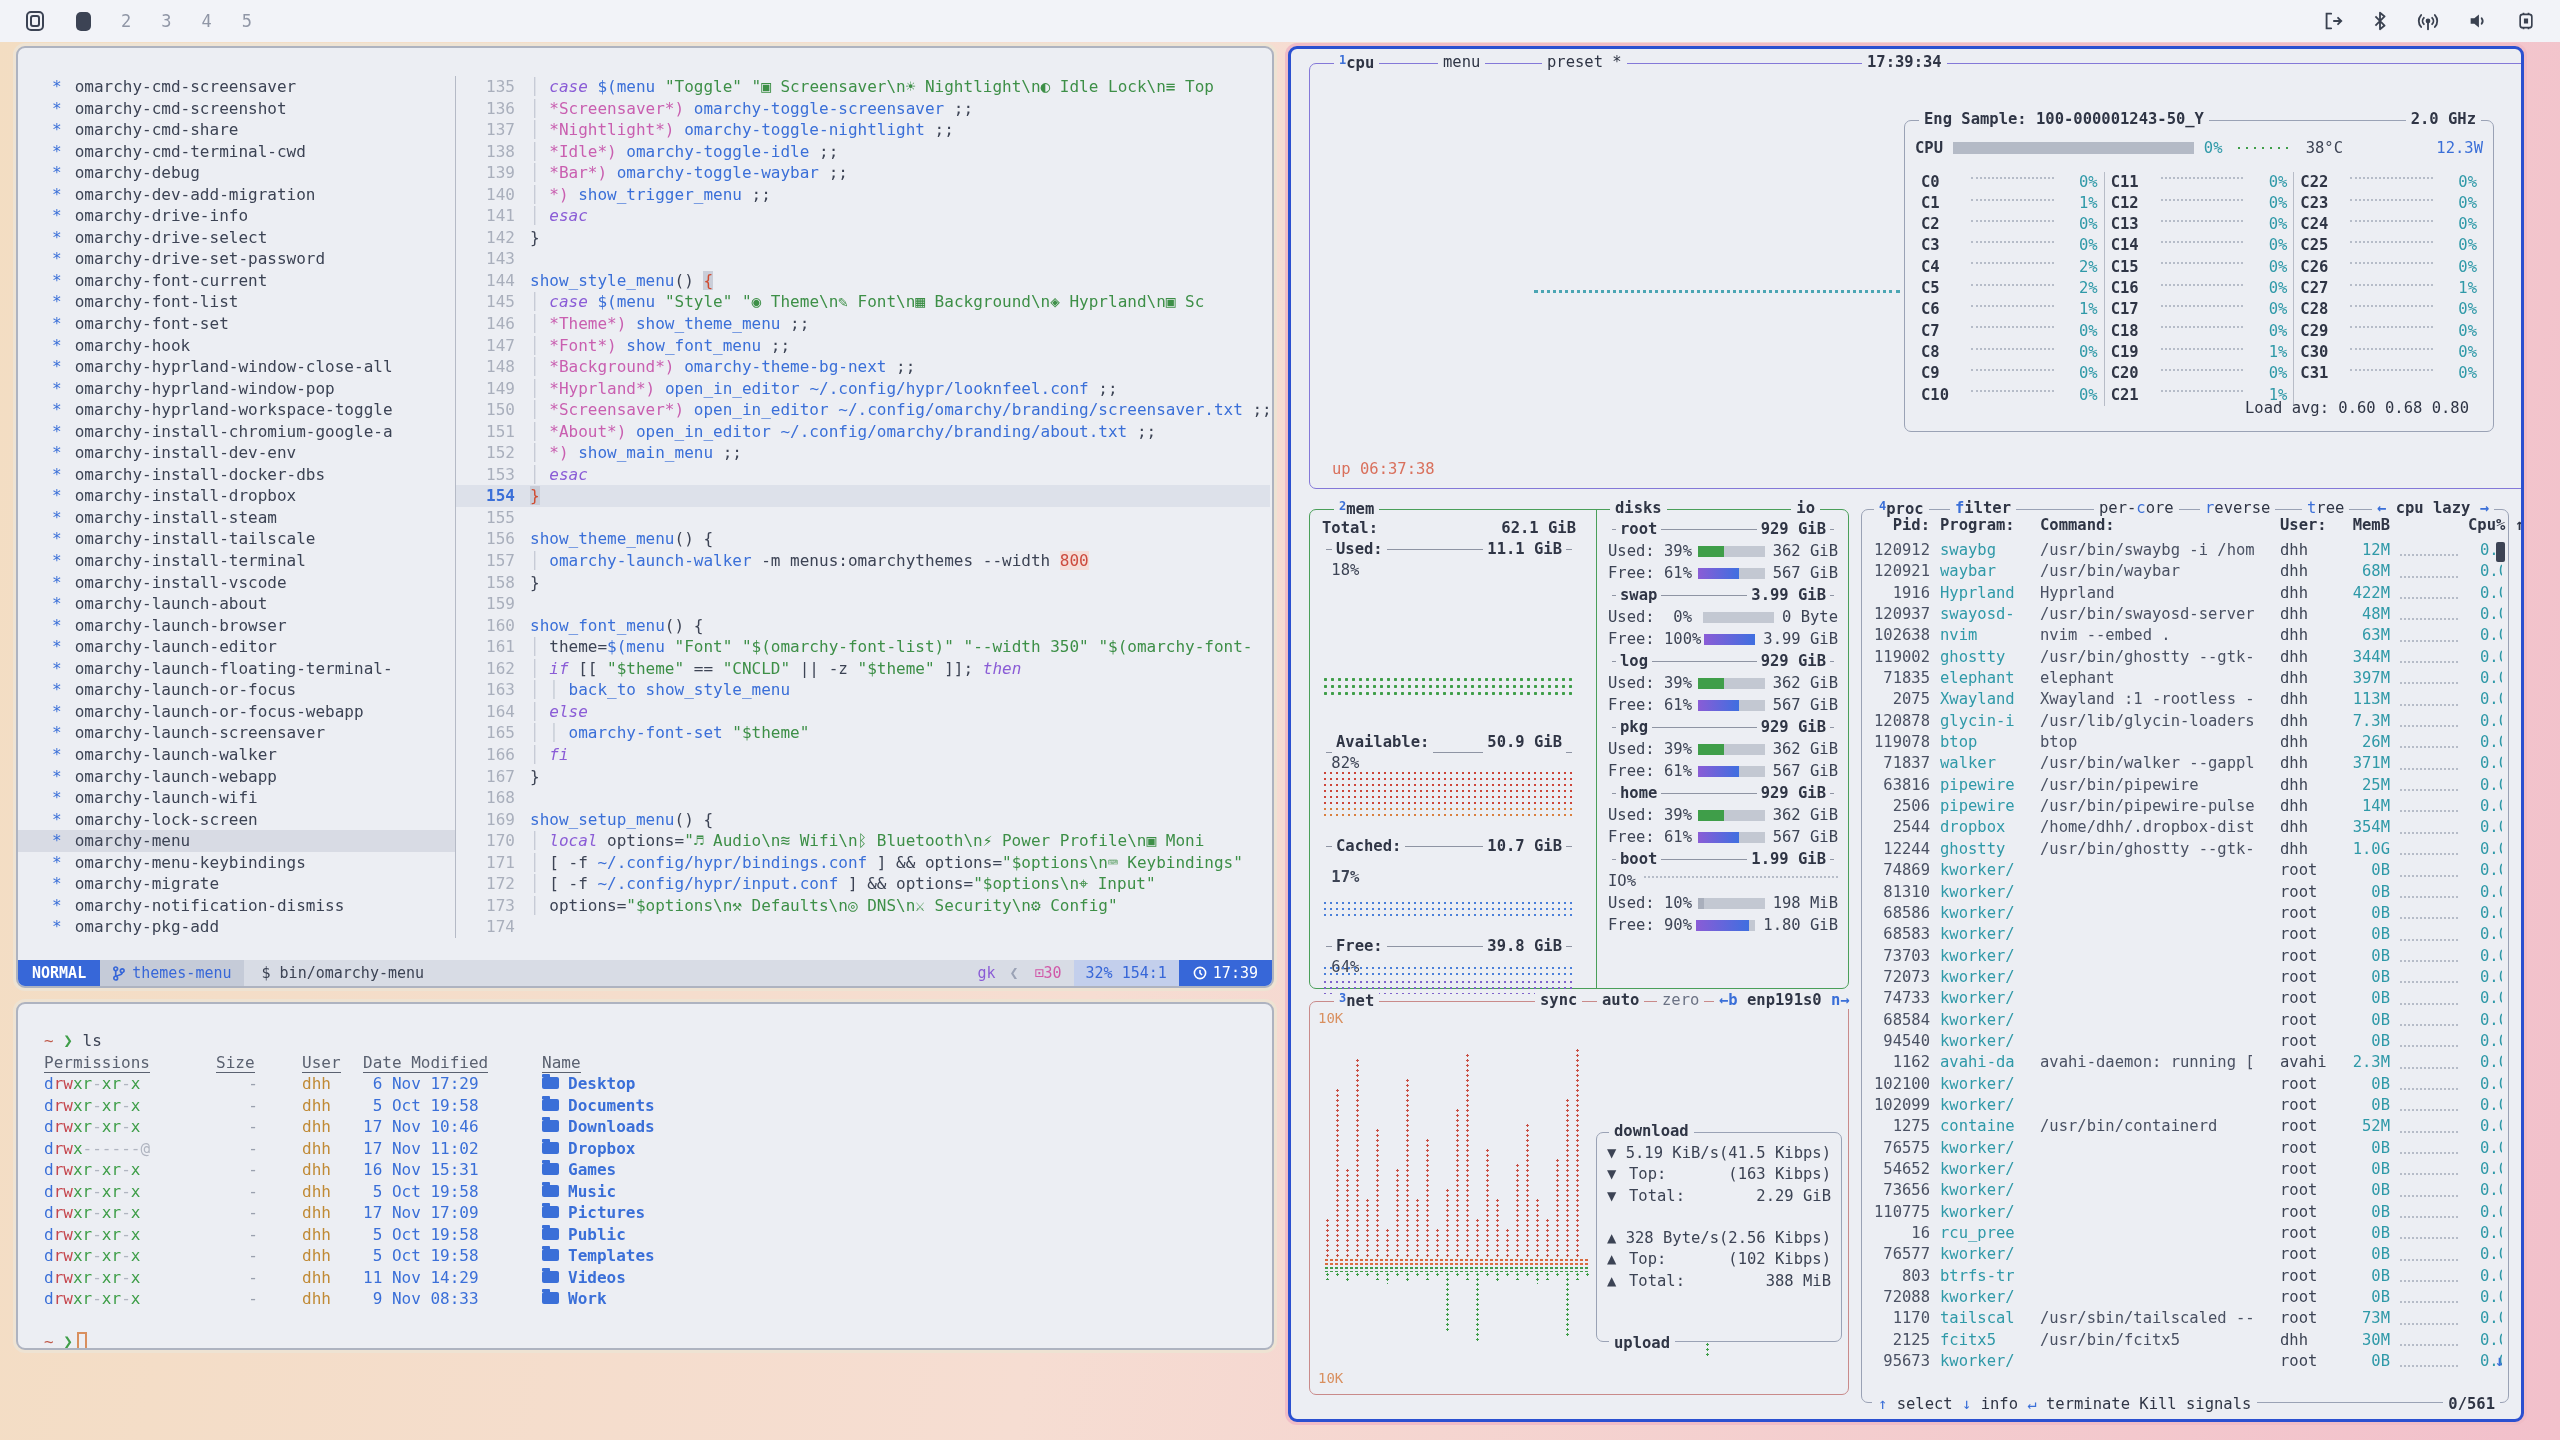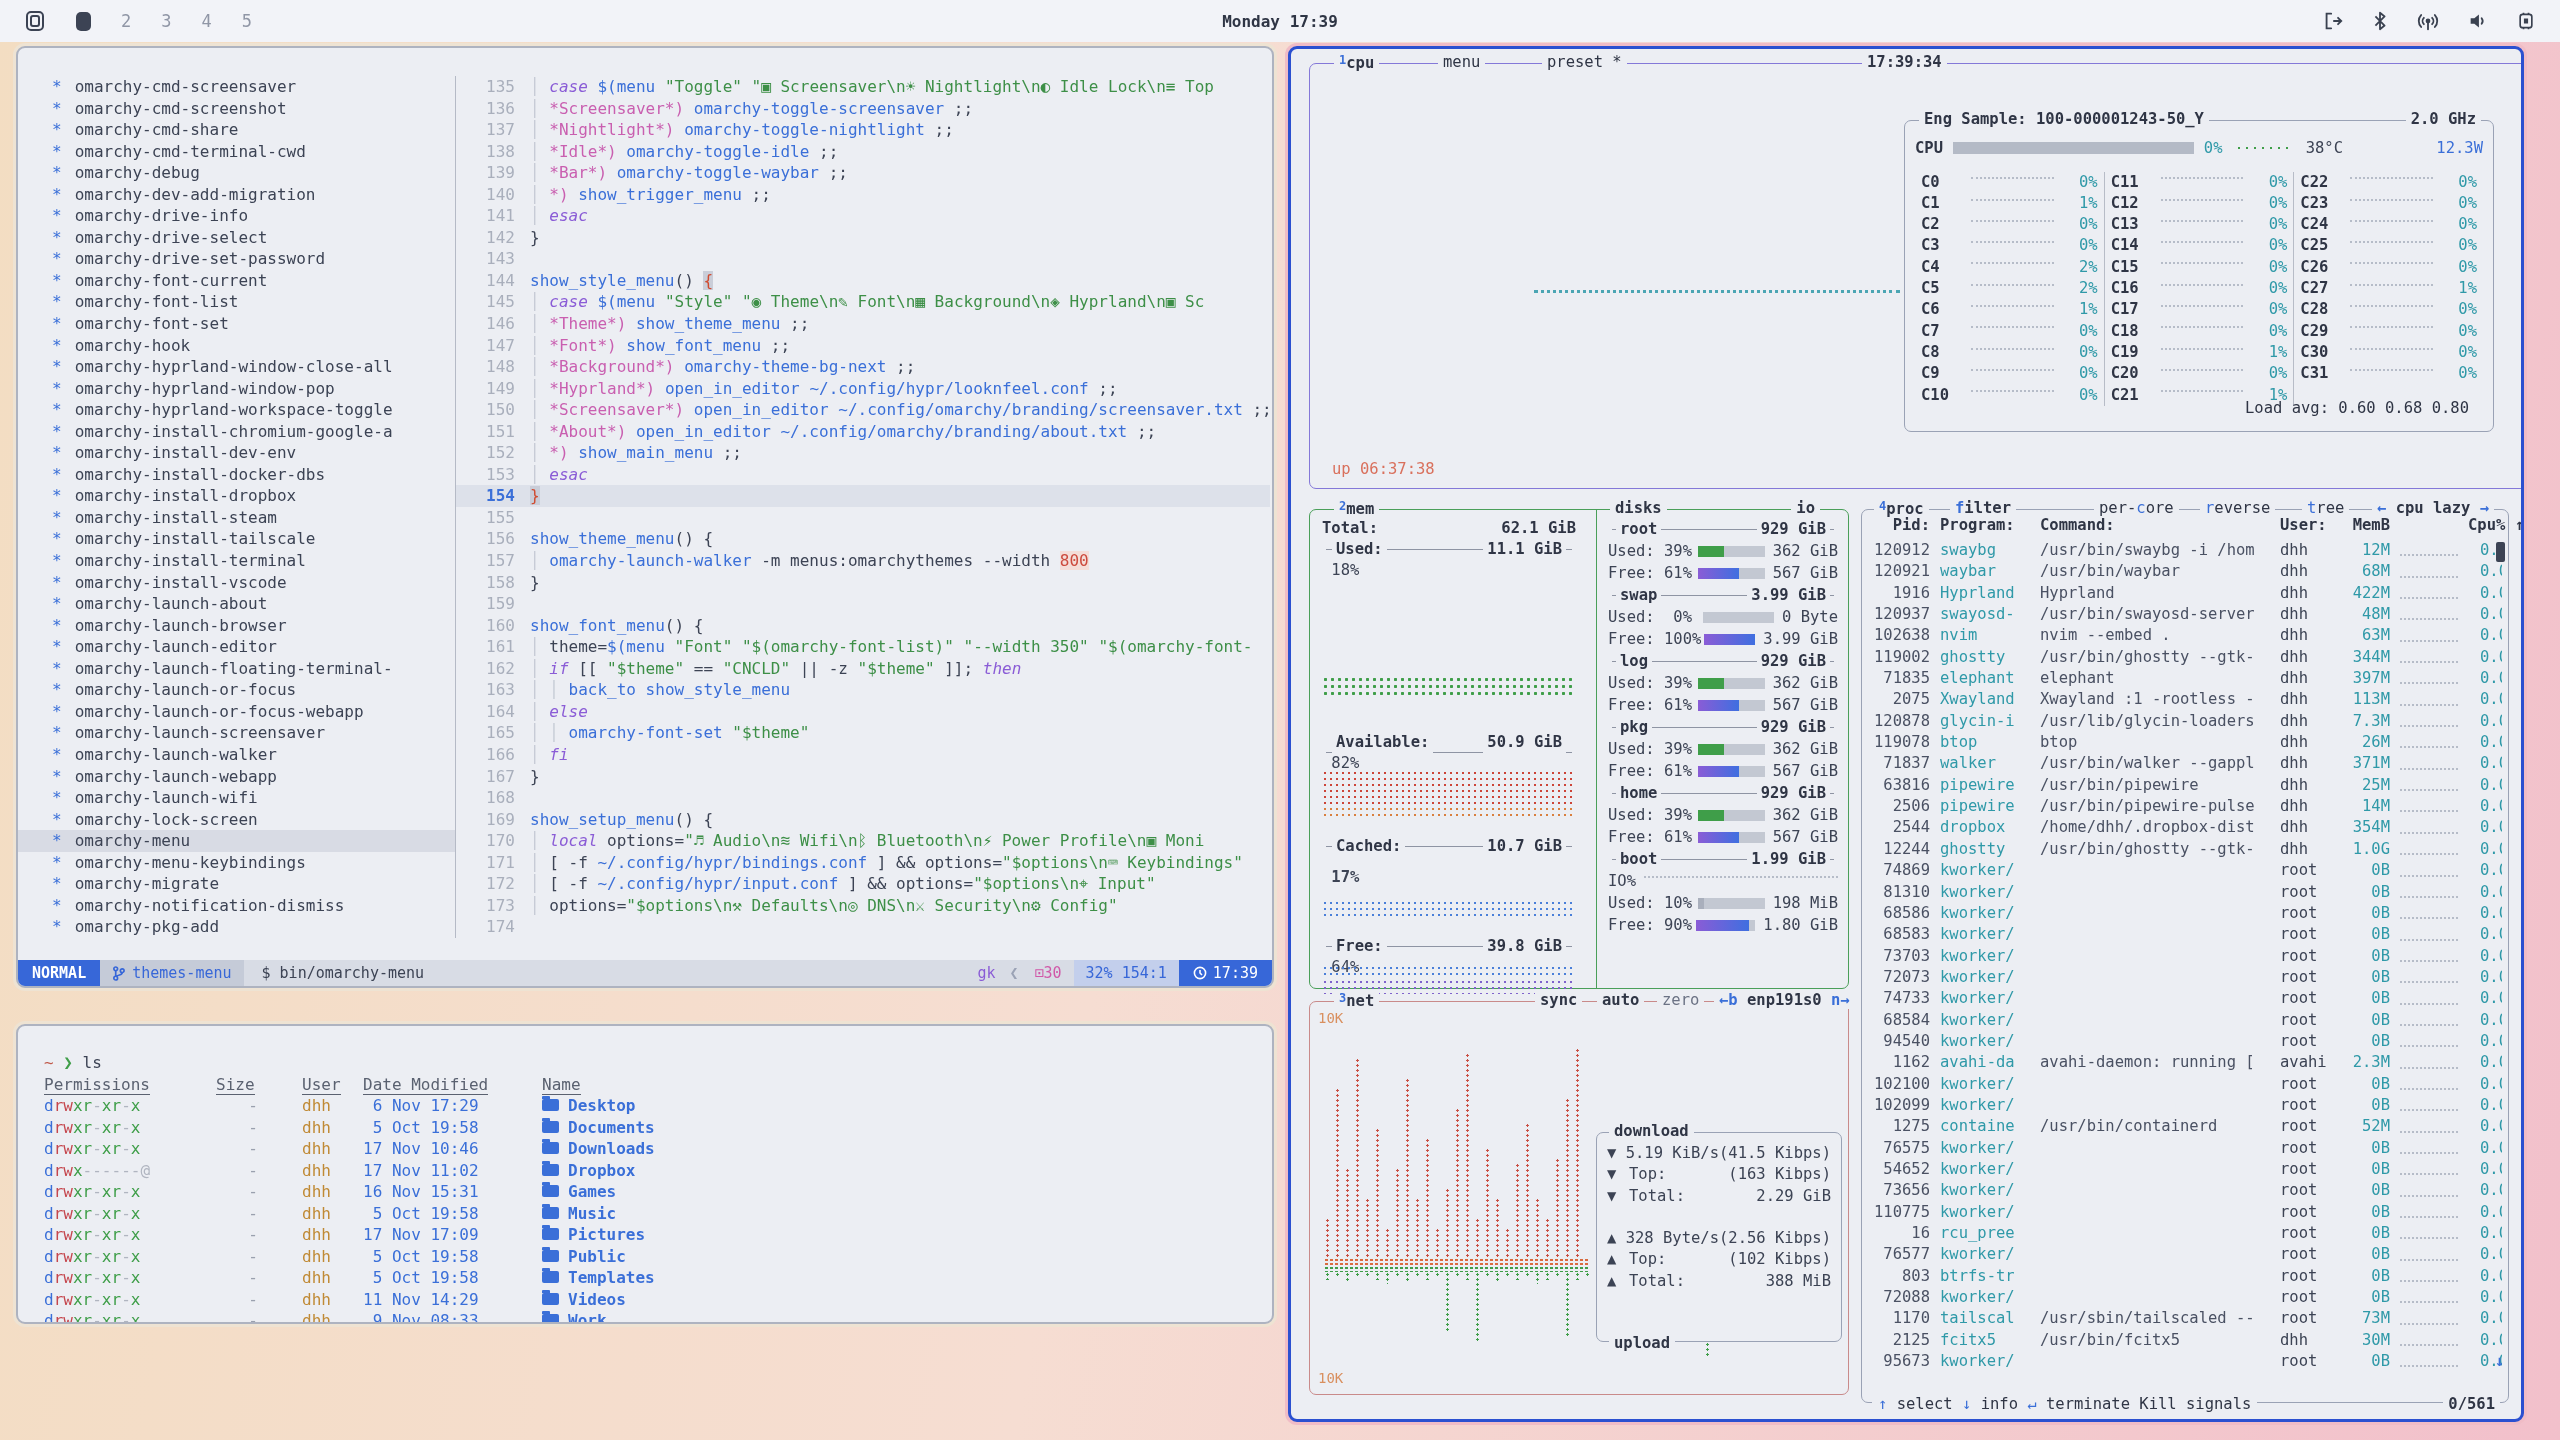--- a/index.html
+++ b/index.html
@@ -15,21 +15,21 @@
 .ws-active{width:15px;height:19px;background:#3c4354;border-radius:5px}
 .clock{position:absolute;left:0;right:0;text-align:center;font-size:16px;font-weight:bold;color:#2f3545}
 .tray{margin-left:auto;display:flex;gap:27px;align-items:center;z-index:2}
 .tray svg{display:block}
 
 
 .window{position:absolute;background:#eceef3;border-radius:9px}
 .win-inactive{border:2px solid #aeb3c0;box-shadow:0 0 0 3px #eee3d3}
 .win-active{border:3px solid #2b50d0;box-shadow:0 0 0 3px #f0bcc6}
 #win-editor{left:16px;top:46px;width:1258px;height:942px;overflow:hidden}
-#win-term{left:16px;top:1024px;width:1258px;height:300px;overflow:hidden}
+#win-term{left:16px;top:1002px;width:1258px;height:348px;overflow:hidden}
 #win-btop{left:1288px;top:46px;width:1236px;height:1376px;overflow:hidden;font-size:15.5px}
 
 
 #edit-rows{position:absolute;top:28px;left:0;right:2px;font-size:16px}
 .erow{display:flex;height:21.55px;line-height:21.55px;white-space:pre}
 .fcell{width:438px;flex:none;padding-left:34px;overflow:hidden;border-right:1px solid #b5bac6}
 .star{color:#3a6fd8;padding-right:13px}
 .fname{color:#3c4354}
 .fsel{background:#d8dbe4}
 .cpart{flex:1;display:flex;min-width:0}
@@ -168,21 +168,20 @@
     <svg width="22" height="22" viewBox="0 0 22 22">
       <rect x="3" y="2" width="16" height="18" rx="4" fill="none" stroke="#3c4354" stroke-width="2"></rect>
       <rect x="7" y="6" width="8" height="10" rx="2" fill="none" stroke="#3c4354" stroke-width="2"></rect>
     </svg>
     <span class="ws-active"></span>
     <span class="ws-num">2</span>
     <span class="ws-num">3</span>
     <span class="ws-num">4</span>
     <span class="ws-num">5</span>
   </div>
-  <div class="clock">Monday 17:39</div>
   <div class="tray">
     <svg width="22" height="22" viewBox="0 0 24 24" fill="none" stroke="#3a4150" stroke-width="2" stroke-linecap="round">
       <path d="M10 4H5v16h5"></path>
         <path d="M13 12h8m-3.5-3.5L21 12l-3.5 3.5"></path>
     </svg>
     <svg width="18" height="22" viewBox="0 0 16 24" fill="none" stroke="#3a4150" stroke-width="2" stroke-linejoin="round">
       <path d="M3 7l10 10-5 4V3l5 4L3 17"></path>
     </svg>
     <svg width="24" height="22" viewBox="0 0 24 24" fill="none" stroke="#3a4150" stroke-width="2" stroke-linecap="round">
       <path d="M7.5 8.5a5 5 0 0 0 0 7"></path>

